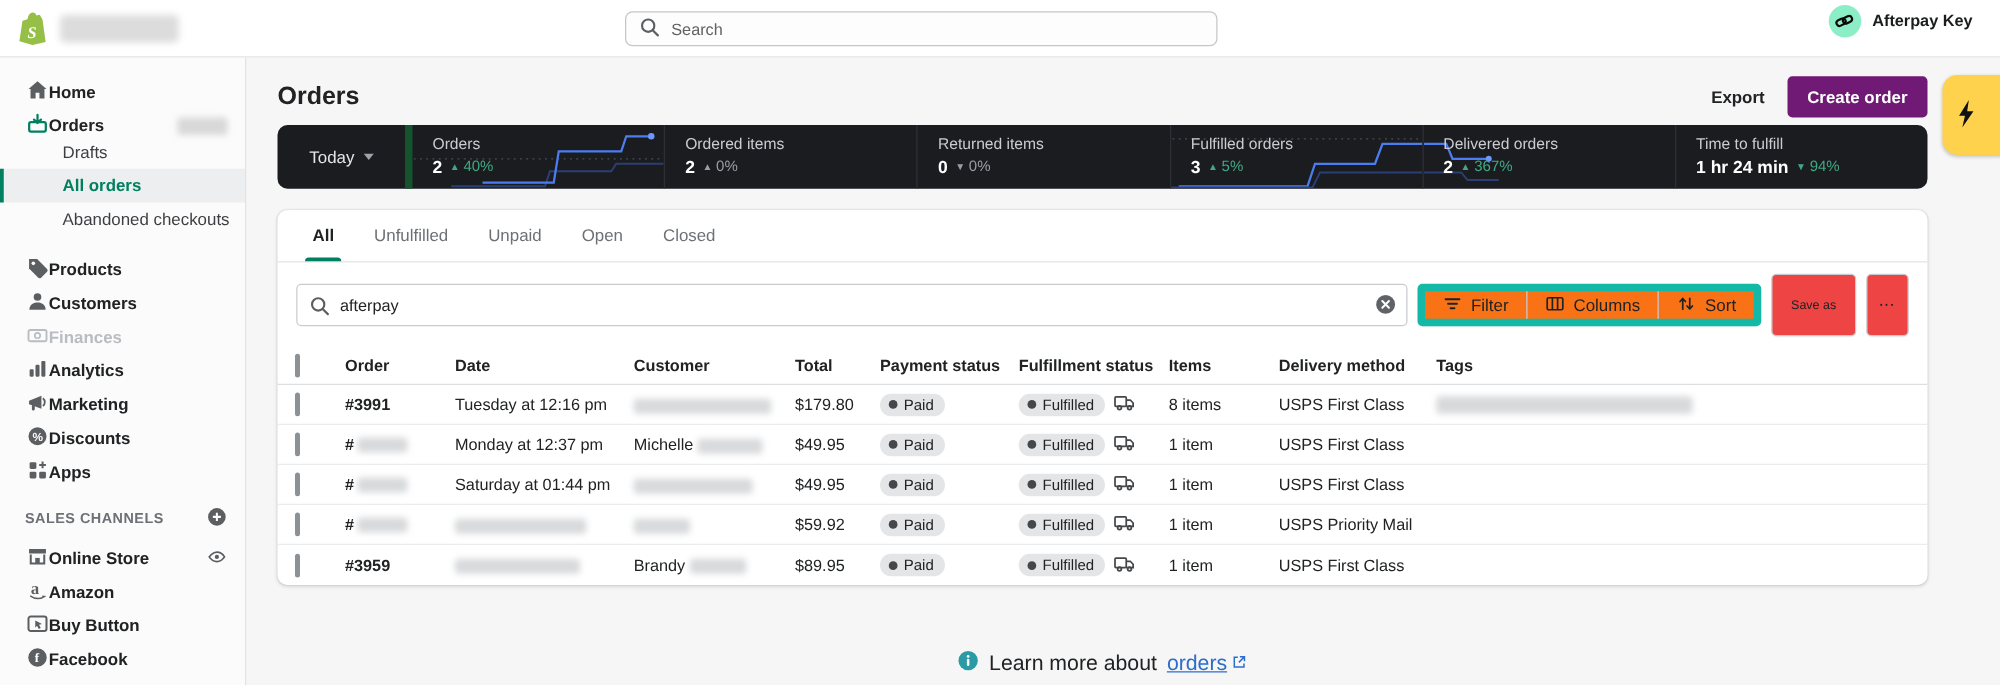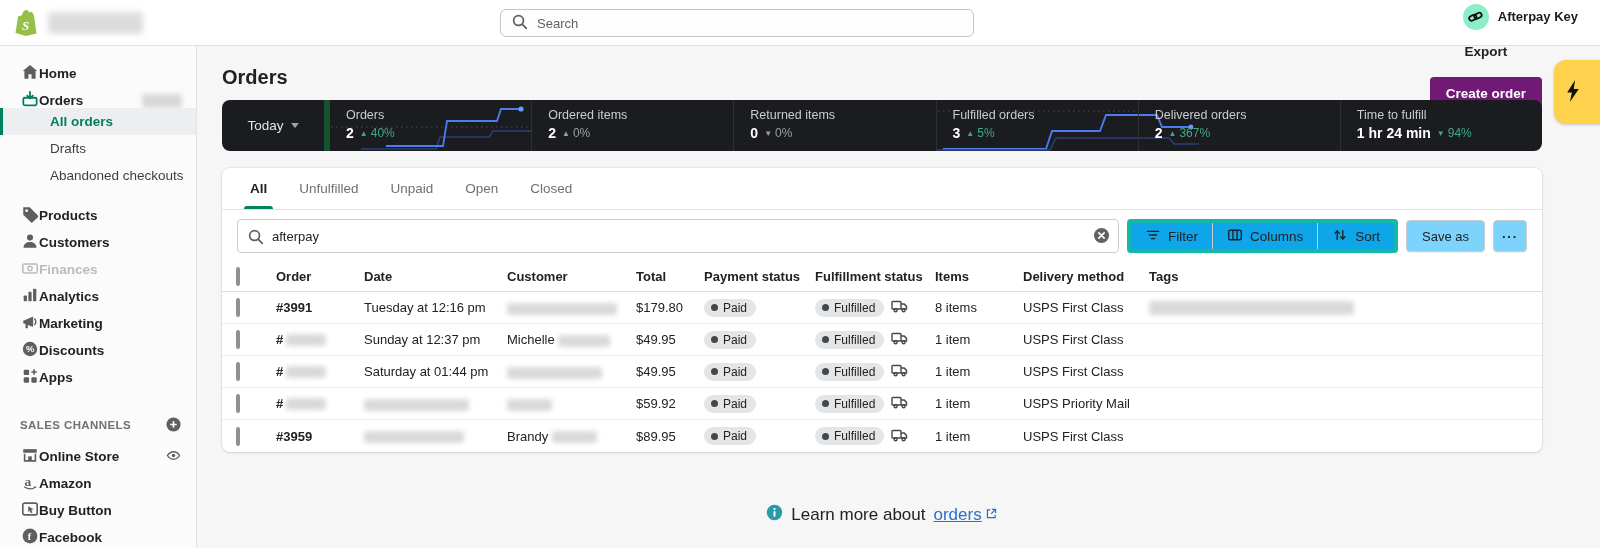--- a/index.html
+++ b/index.html
@@ -29,29 +29,29 @@
     font-size:13.5px; font-weight:600; color:#202223; position:relative; cursor:pointer; }
   .nav-item .ico { width:19px; display:flex; justify-content:center; }
   .nav-sub { height:27px; display:flex; align-items:center; padding-left:50px;
     font-size:13.5px; font-weight:500; color:#3d3f42; position:relative; cursor:pointer; }
   .nav-sub.active { background:#edeeef; border-left:3px solid #008060; padding-left:47px;
     color:#008060; font-weight:600; }
   .nav-gap { height:7px; }
   .nav-item.disabled { color:#b9bdc1; }
   .badge-redact { position:absolute; right:14px; width:40px; height:14px; background:#d8d8d8;
     border-radius:3px; filter:blur(2.5px); }
-  .sec-head { margin-top:28px; height:24px; display:flex; align-items:center; padding:0 14px 0 20px;
+  .sec-head { margin-top:18px; height:24px; display:flex; align-items:center; padding:0 14px 0 20px;
     font-size:11.5px; font-weight:700; letter-spacing:.4px; color:#6d7175; }
   .sec-head .spacer { flex:1; }
   .right-ico { position:absolute; right:14px; display:flex; }
   
   .main { position:absolute; left:197px; top:46px; right:0; bottom:0; padding:10px 58px 0 25px; }
   .title-row { height:42px; display:flex; align-items:center; justify-content:space-between; }
   .page-title { font-size:20px; font-weight:700; color:#202223; }
-  .title-actions { display:flex; align-items:center; gap:18px;flex-direction:column; }
+  .title-actions { display:flex; align-items:center; gap:18px; }
   .btn-plain { font-size:13.5px; font-weight:600; color:#202223; background:none; border:none;
     cursor:pointer; font-family:inherit; }
   .btn-primary { background:#701a75; color:#fff; font-size:13.5px; font-weight:600; border:none;
     border-radius:4px; padding:9px 16px; cursor:pointer; font-family:inherit; }
   
   .stats { margin-top:2px; height:51px; background:#1b1c20; border-radius:8px; display:flex;
     overflow:hidden; position:relative; }
   .stat-period { width:108px; display:flex; align-items:center; justify-content:center; gap:7px;
     color:#e3e5e7; font-size:13.5px; border-right:6px solid #14532d; cursor:pointer; flex:none; }
   .caret-down { width:0; height:0; border-left:4.5px solid transparent; border-right:4.5px solid transparent;
@@ -74,27 +74,27 @@
   .tab { padding:0 16px; line-height:41px; font-size:13.5px; color:#6d7175; position:relative; cursor:pointer; }
   .tab.active { color:#202223; font-weight:600; }
   .tab.active::after { content:""; position:absolute; left:10px; right:10px; bottom:0; height:3px;
     background:#008060; border-radius:3px 3px 0 0; }
   .toolbar { display:flex; gap:8px; padding:9px 15px; align-items:center; }
   .search-box { flex:1; position:relative; }
   .search-box input { width:100%; height:34px; border:1px solid #c9cccf; border-radius:4px;
     padding:0 36px 0 34px; font-size:13px; font-family:inherit; color:#202223; background:#fff; }
   .search-ico { position:absolute; left:10px; top:9px; }
   .clear-btn { position:absolute; right:9px; top:8px; cursor:pointer; display:flex; }
-  .seg-group { display:flex; border:4px solid #14b8a6; border-radius:4px; background:#0ea5e9; height:34px;
+  .seg-group { display:flex; border:6px solid #14b8a6; border-radius:4px; background:#f97316; height:34px;
     box-shadow:0 1px 0 rgba(0,0,0,.04); }
   .seg { display:flex; align-items:center; gap:7px; padding:0 14px; font-size:13.5px; font-weight:500;
     color:#202223; border-left:1px solid #c9cccf; cursor:pointer; }
   .seg:first-child { border-left:none; }
-  .btn-outline { height:32px; display:flex; align-items:center; padding:0 15px; border:1px solid #c9cccf;
-    border-radius:4px; background:#7dd3fc; font-size:13px; font-weight:500; color:#202223; cursor:pointer;
+  .btn-outline { height:50px; display:flex; align-items:center; padding:0 15px; border:1px solid #c9cccf;
+    border-radius:4px; background:#ef4444; font-size:10px; font-weight:500; color:#202223; cursor:pointer;
     font-family:inherit; box-shadow:0 1px 0 rgba(0,0,0,.04); }
   .btn-more { width:34px; justify-content:center; padding:0; font-weight:700; letter-spacing:1px; }
   
   .thead, .trow { display:grid;
     grid-template-columns:40px 88px 143px 129px 68px 111px 120px 88px 126px 1fr;
     align-items:center; padding-left:14px; }
   .thead { height:30px; border-bottom:1px solid #dcdee0; font-size:13px; font-weight:600; color:#202223; }
   .trow { height:32px; border-bottom:1px solid #ebecee; font-size:13px; color:#202223; cursor:pointer; }
   .trow:last-child { border-bottom:none; }
   .cb { width:16px; height:16px; border:2px solid #8c9196; border-radius:4px; background:#fff; cursor:pointer; }
@@ -159,25 +159,25 @@
   <div class="nav-item">
     <span class="ico">
       <svg width="18" height="18" viewBox="0 0 20 20">
           <rect x="2.6" y="8.6" width="14.8" height="8.4" rx="1.6" fill="none" stroke="#008060" stroke-width="2"></rect>
           <path d="M10 2 v7 M6.9 6.3 l3.1 3.1 3.1-3.1" stroke="#008060" stroke-width="2" fill="none" stroke-linecap="round" stroke-linejoin="round"></path>
         </svg>
     </span>
     <span>Orders</span>
     <span class="badge-redact"></span>
   </div>
+  <div class="nav-sub">
+    <span>Drafts</span>
+  </div>
   <div class="nav-sub active">
     <span>All orders</span>
-  </div>
-  <div class="nav-sub">
-    <span>Drafts</span>
   </div>
   <div class="nav-sub">
     <span>Abandoned checkouts</span>
   </div>
   <div class="nav-gap"></div>
   <div class="nav-item">
     <span class="ico">
       <svg width="18" height="18" viewBox="0 0 20 20">
           <path d="M2.5 2.5 h7.2 L18.5 11.3 a1.8 1.8 0 0 1 0 2.5 L13.2 19 a1.8 1.8 0 0 1 -2.5 0 L2.5 10.8 Z" fill="#5c5f62"></path>
           <circle cx="6.3" cy="6.3" r="1.6" fill="#fbfbfb"></circle>
@@ -501,21 +501,21 @@
       <div>USPS First Class</div>
       <div><span class="redact" style="width:205px;height:14px"></span></div>
     </div>
 
     <div class="trow">
       <div><span class="cb"></span></div>
       <div class="order-num">
           <span>#</span>
           <span class="redact" style="width:40px;height:12px"></span>
         </div>
-      <div>Sunday at 12:37 pm</div>
+      <div>Monday at 12:37 pm</div>
       <div><span>Michelle</span> <span class="redact" style="width:52px;height:12px"></span></div>
       <div>$49.95</div>
       <div><span class="pill">
             <span class="dot"></span>
             <span>Paid</span>
           </span></div>
       <div class="fulfill-cell">
           <span class="pill">
             <span class="dot"></span>
             <span>Fulfilled</span>

